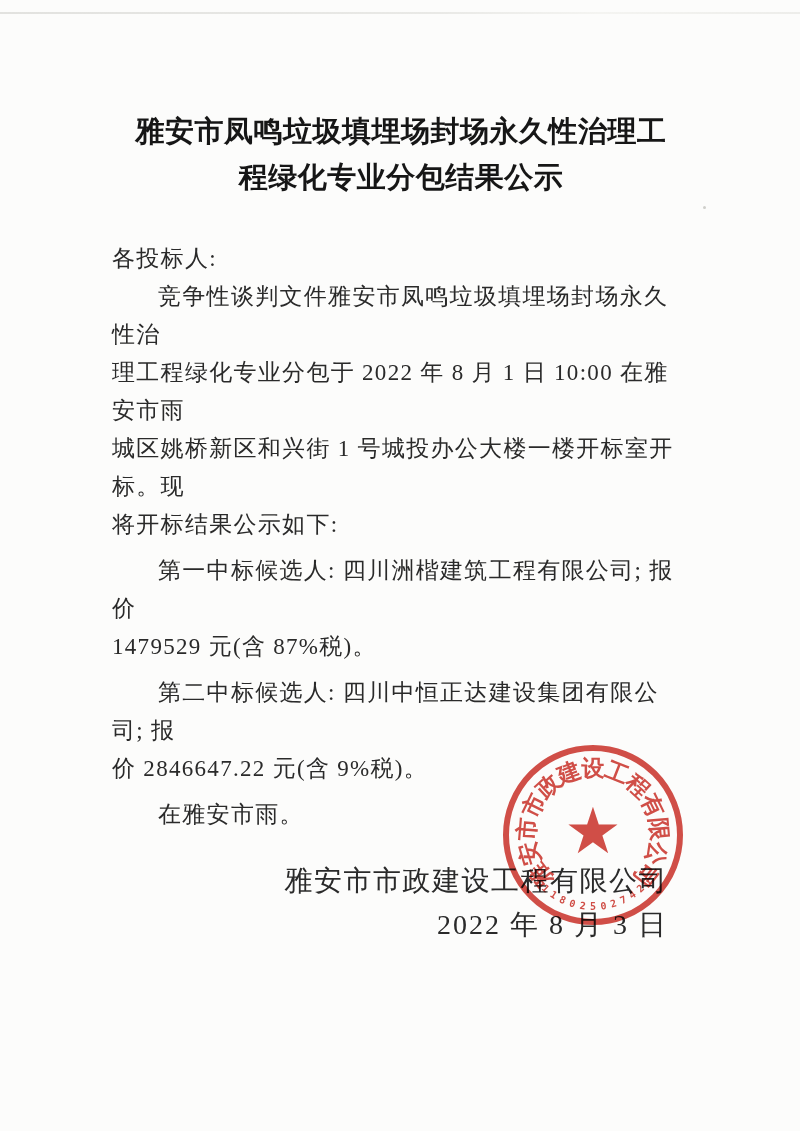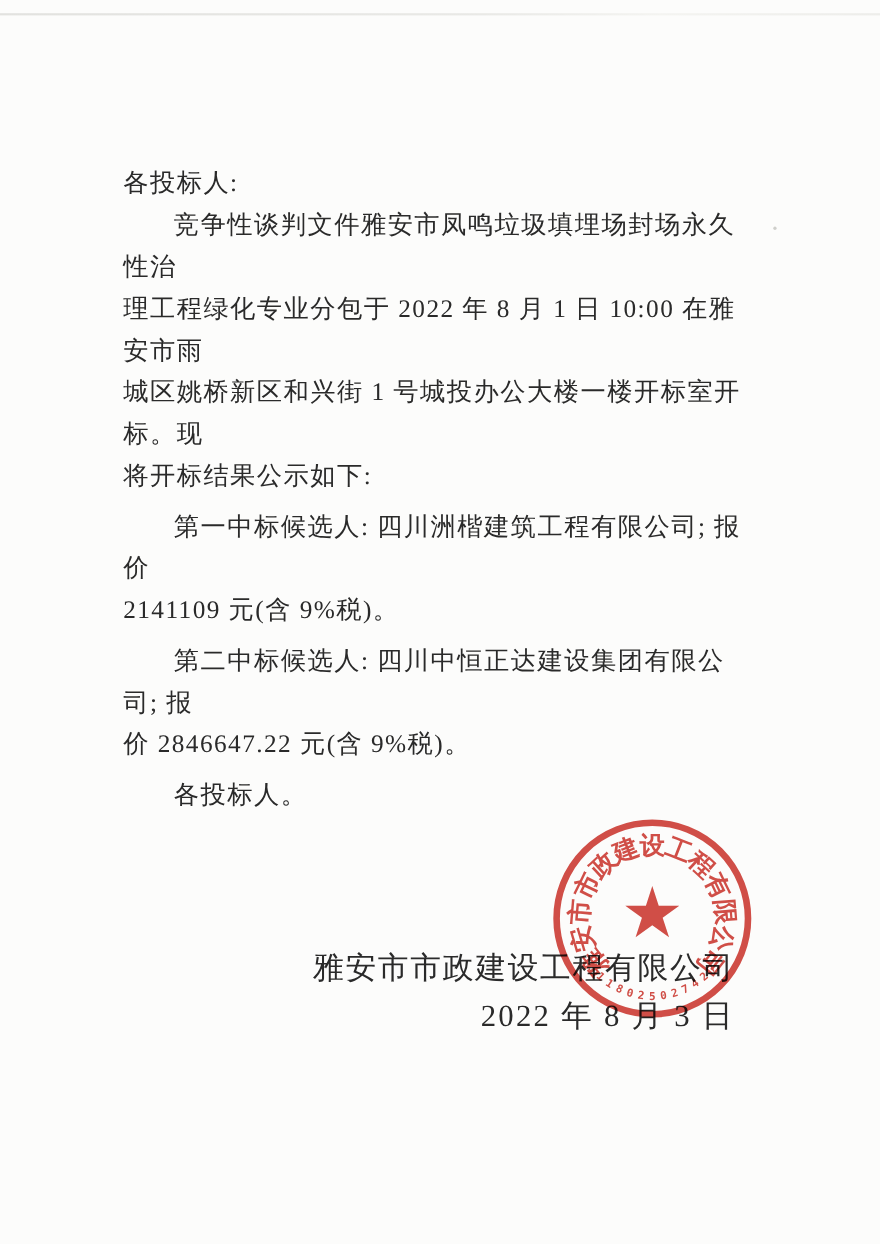--- a/index.html
+++ b/index.html
@@ -104,32 +104,36 @@
 </style>
 </head>
 <body>
 
 <div class="page">
 
   <div class="scan-line"></div>
   <div class="speckle" style="left:703px; top:206px;"></div>
 
   <div class="doc">
+    <div class="title">
+      <div>雅安市凤鸣垃圾填埋场封场永久性治理工</div>
+      <div>程绿化专业分包结果公示</div>
+    </div>
 
     <div class="body-text">
       <p class="salutation">各投标人:</p>
       <p class="indent">竞争性谈判文件雅安市凤鸣垃圾填埋场封场永久性治
 理工程绿化专业分包于 2022 年 8 月 1 日 10:00 在雅安市雨
 城区姚桥新区和兴街 1 号城投办公大楼一楼开标室开标。现
 将开标结果公示如下:</p>
       <p class="indent">第一中标候选人: 四川洲楷建筑工程有限公司; 报价
-2141109 元(含 9%税)。</p>
+1479529 元(含 87%税)。</p>
       <p class="indent">第二中标候选人: 四川中恒正达建设集团有限公司; 报
 价 2846647.22 元(含 9%税)。</p>
-      <p class="indent">各投标人。</p>
+      <p class="indent">在雅安市雨。</p>
     </div>
   </div>
 
   <div class="signature">
     <div>雅安市市政建设工程有限公司</div>
     <div class="date">2022 年 8 月 3 日</div>
   </div>
 
   <div class="seal">
     <div class="seal-ring"></div>

